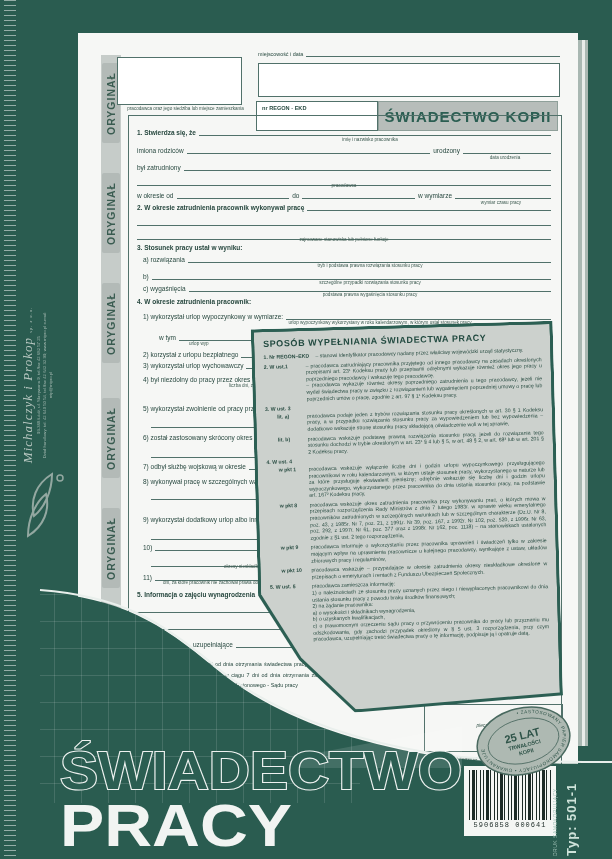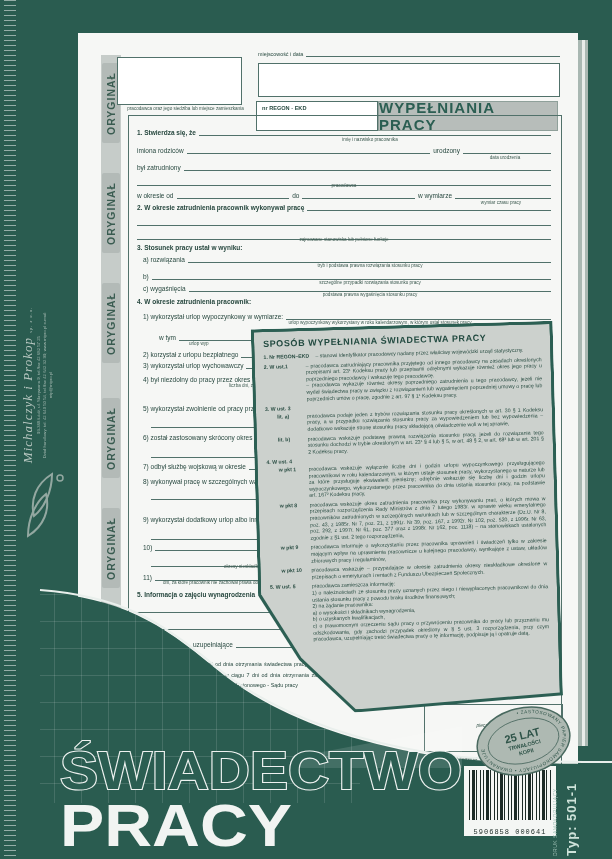--- a/index.html
+++ b/index.html
@@ -55,21 +55,21 @@
   .note .nl.ind{padding-left:12px;box-sizing:border-box;flex:0 0 42px;}
   .note .nt{flex:1;white-space:pre-line;text-align:justify;}
   .note.head{margin-bottom:1px;}
   
   .deco{position:absolute;left:0;top:0;z-index:6;pointer-events:none;}
   
   .seal{position:absolute;left:474px;top:704px;z-index:8;transform:rotate(-14deg);}
   
   .barcode{position:absolute;left:464px;top:766px;width:92px;height:70px;background:#f4f6f4;z-index:7;padding:4px 5px 2px 5px;box-sizing:border-box;}
   .bars{height:50px;background:repeating-linear-gradient(90deg,#1c2a26 0 1px,transparent 1px 3px,#1c2a26 3px 6px,transparent 6px 7px,#1c2a26 7px 8px,transparent 8px 11px,#1c2a26 11px 12px,transparent 12px 14px);}
-  .digits{font-family:"Liberation Mono",monospace;font-size:7px;text-align:center;color:#1c2a26;letter-spacing:1px;margin-top:8px;}
+  .digits{font-family:"Liberation Mono",monospace;font-size:7px;text-align:center;color:#1c2a26;letter-spacing:1px;margin-top:1px;}
   .vt{position:absolute;writing-mode:vertical-rl;transform:rotate(180deg);z-index:7;}
   .vt1{left:552px;top:768px;height:88px;font-size:5px;color:#9fc0b5;letter-spacing:.5px;}
   .vt2{left:564px;top:764px;height:92px;font-size:13px;color:#cfe3da;letter-spacing:1px;font-weight:bold;}
 </style>
 </head>
 <body>
 
 <div class="page">
 
   <div class="perf"></div>
@@ -104,21 +104,21 @@
     <div class="tinycap" style="left:20px;top:73px;width:175px;">pracodawca oraz jego siedziba lub miejsce zamieszkania</div>
 
     <div class="hlabelrow" style="left:180px;top:18px;width:302px;">
       <span>miejscowość i data</span>
       <span class="ln"></span>
     </div>
     <div class="box" style="left:180px;top:30px;width:300px;height:32px;"></div>
 
     <div class="box" style="left:178px;top:68px;width:120px;height:28px;"></div>
     <span class="regonlbl" style="left:184px;top:72px;">nr REGON - EKD</span>
-    <div class="titlebox" style="left:300px;top:68px;width:178px;height:28px;">WYPEŁNIANIA PRACY</div>
+    <div class="titlebox" style="left:300px;top:68px;width:178px;height:28px;">ŚWIADECTWO KOPII</div>
 
     <div class="formbox">
 
       <div class="fr" style="top:13px">
           <b>1. Stwierdza się, że</b>
           <span class="ln"></span>
         </div>
       <div class="cap" style="left:70px;right:20px;top:21px;text-align:center">imię i nazwisko pracownika</div>
 
       <div class="fr" style="top:31px">

